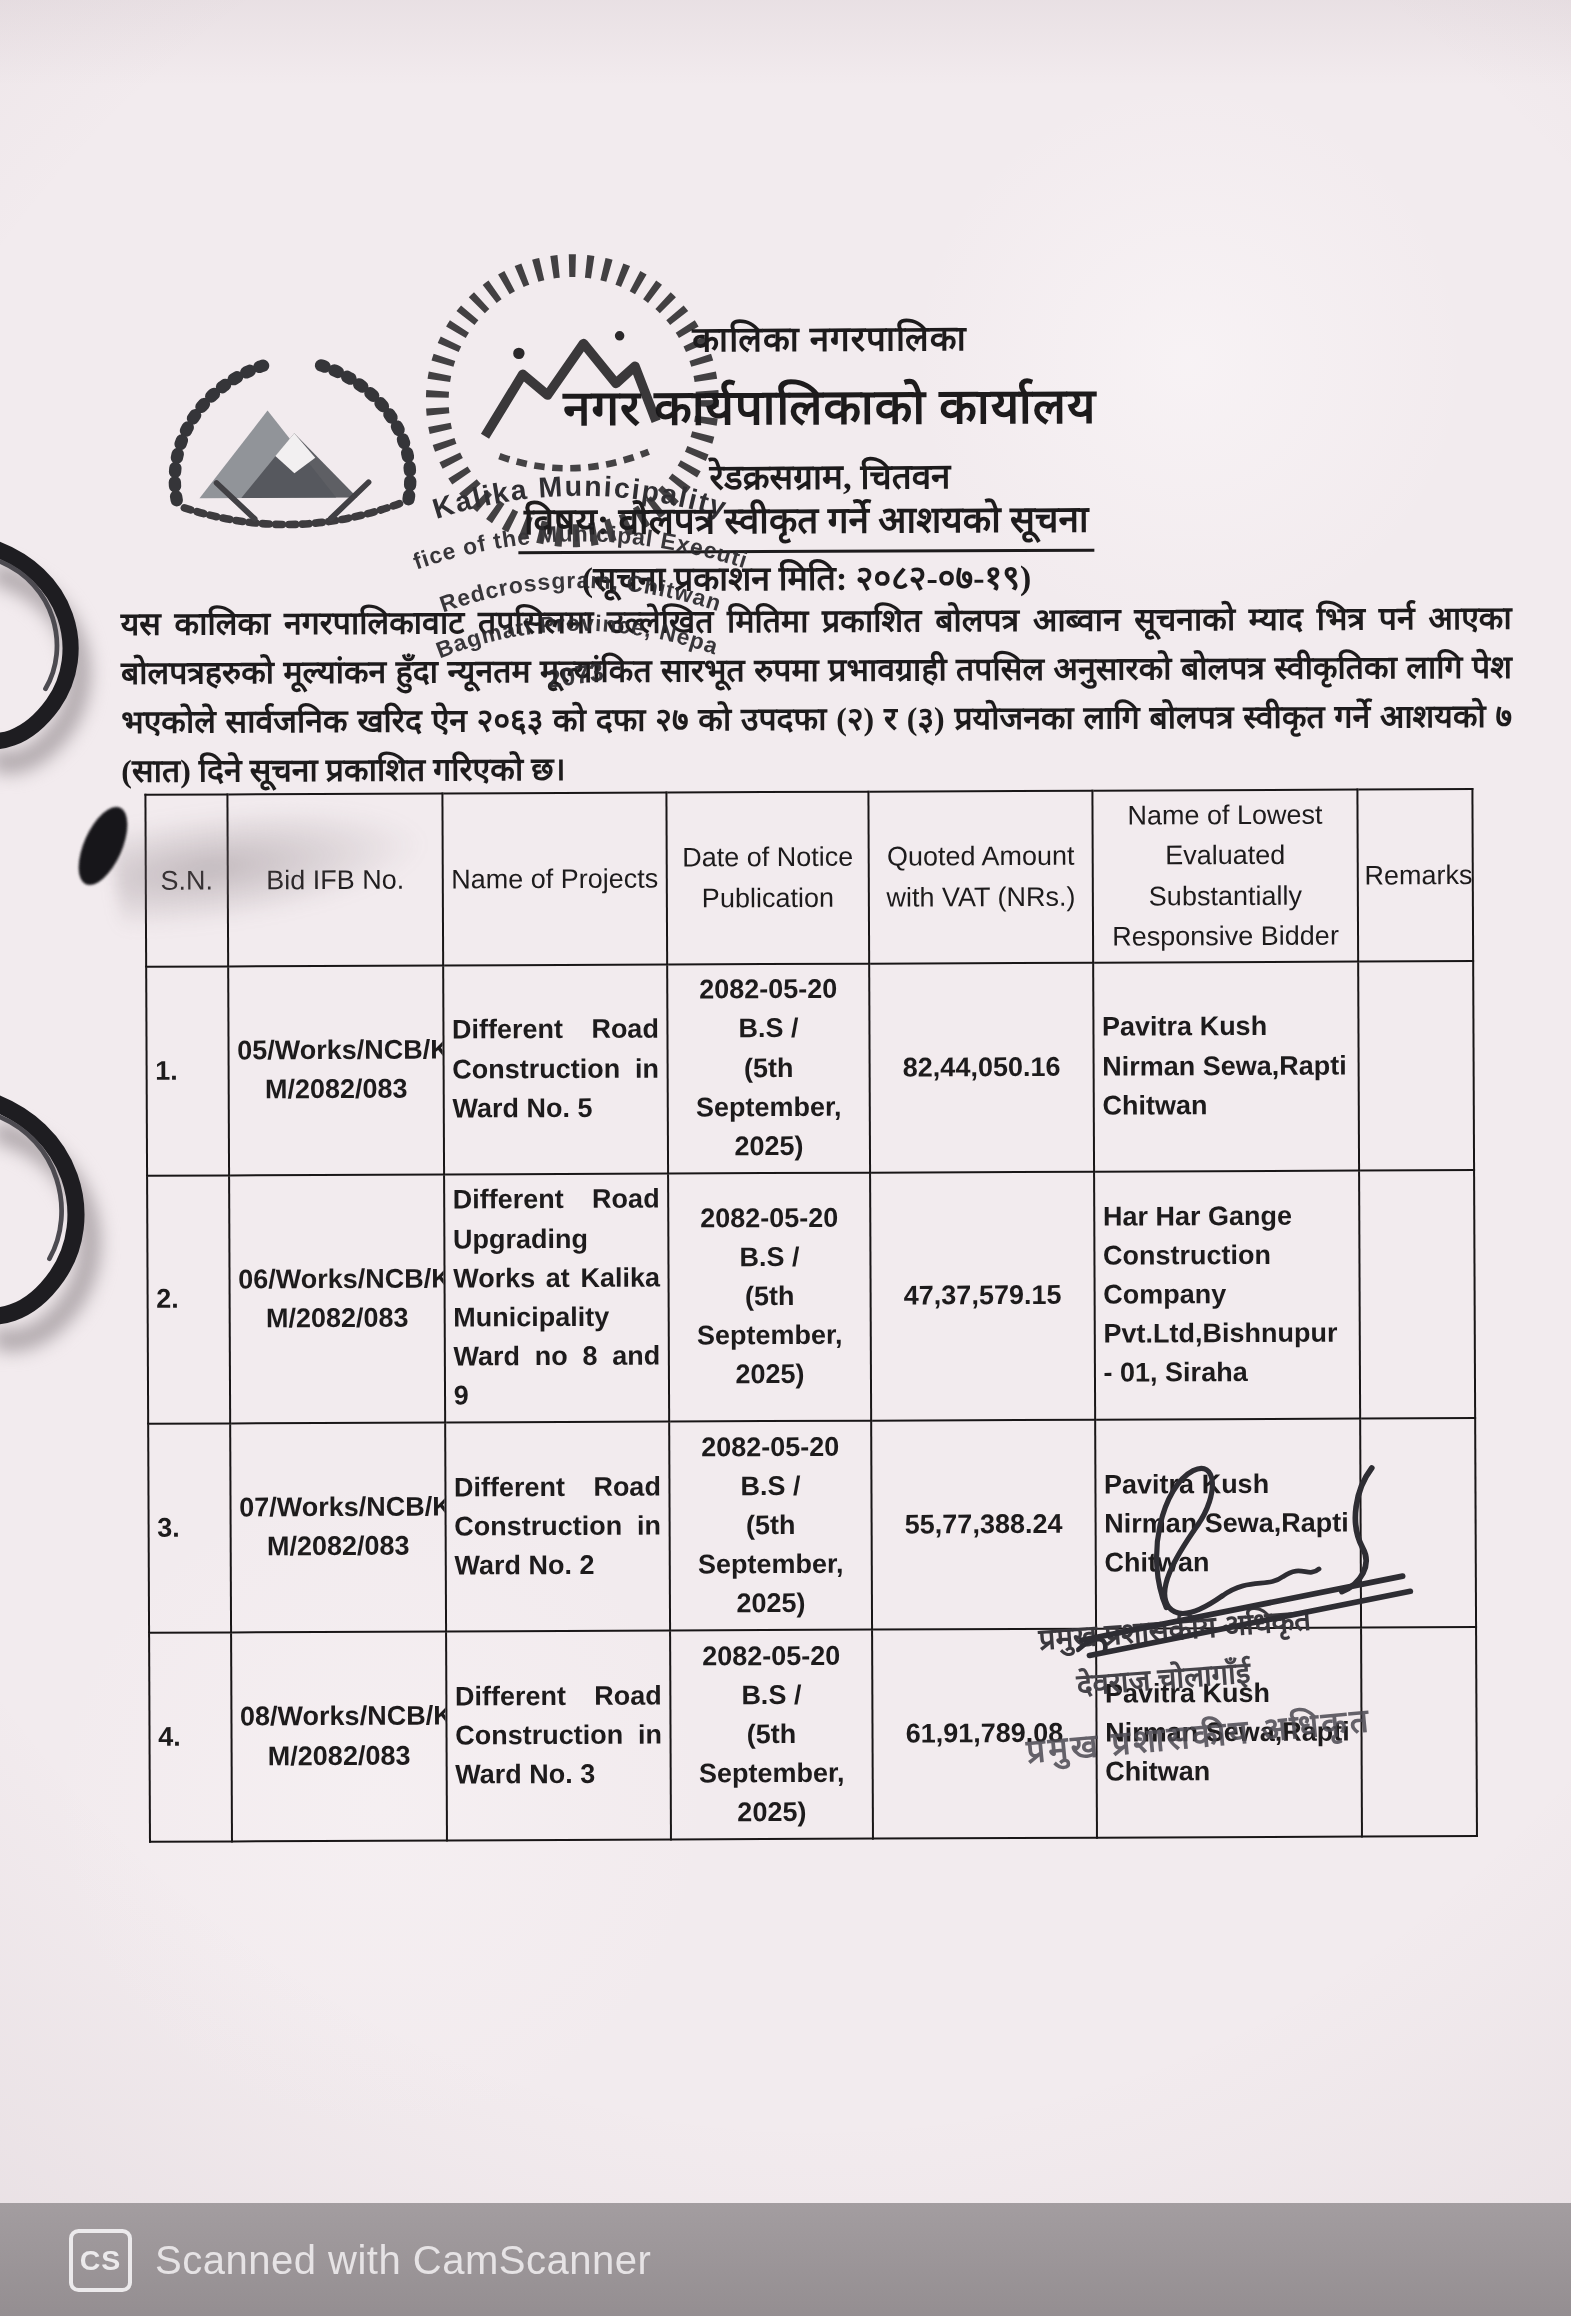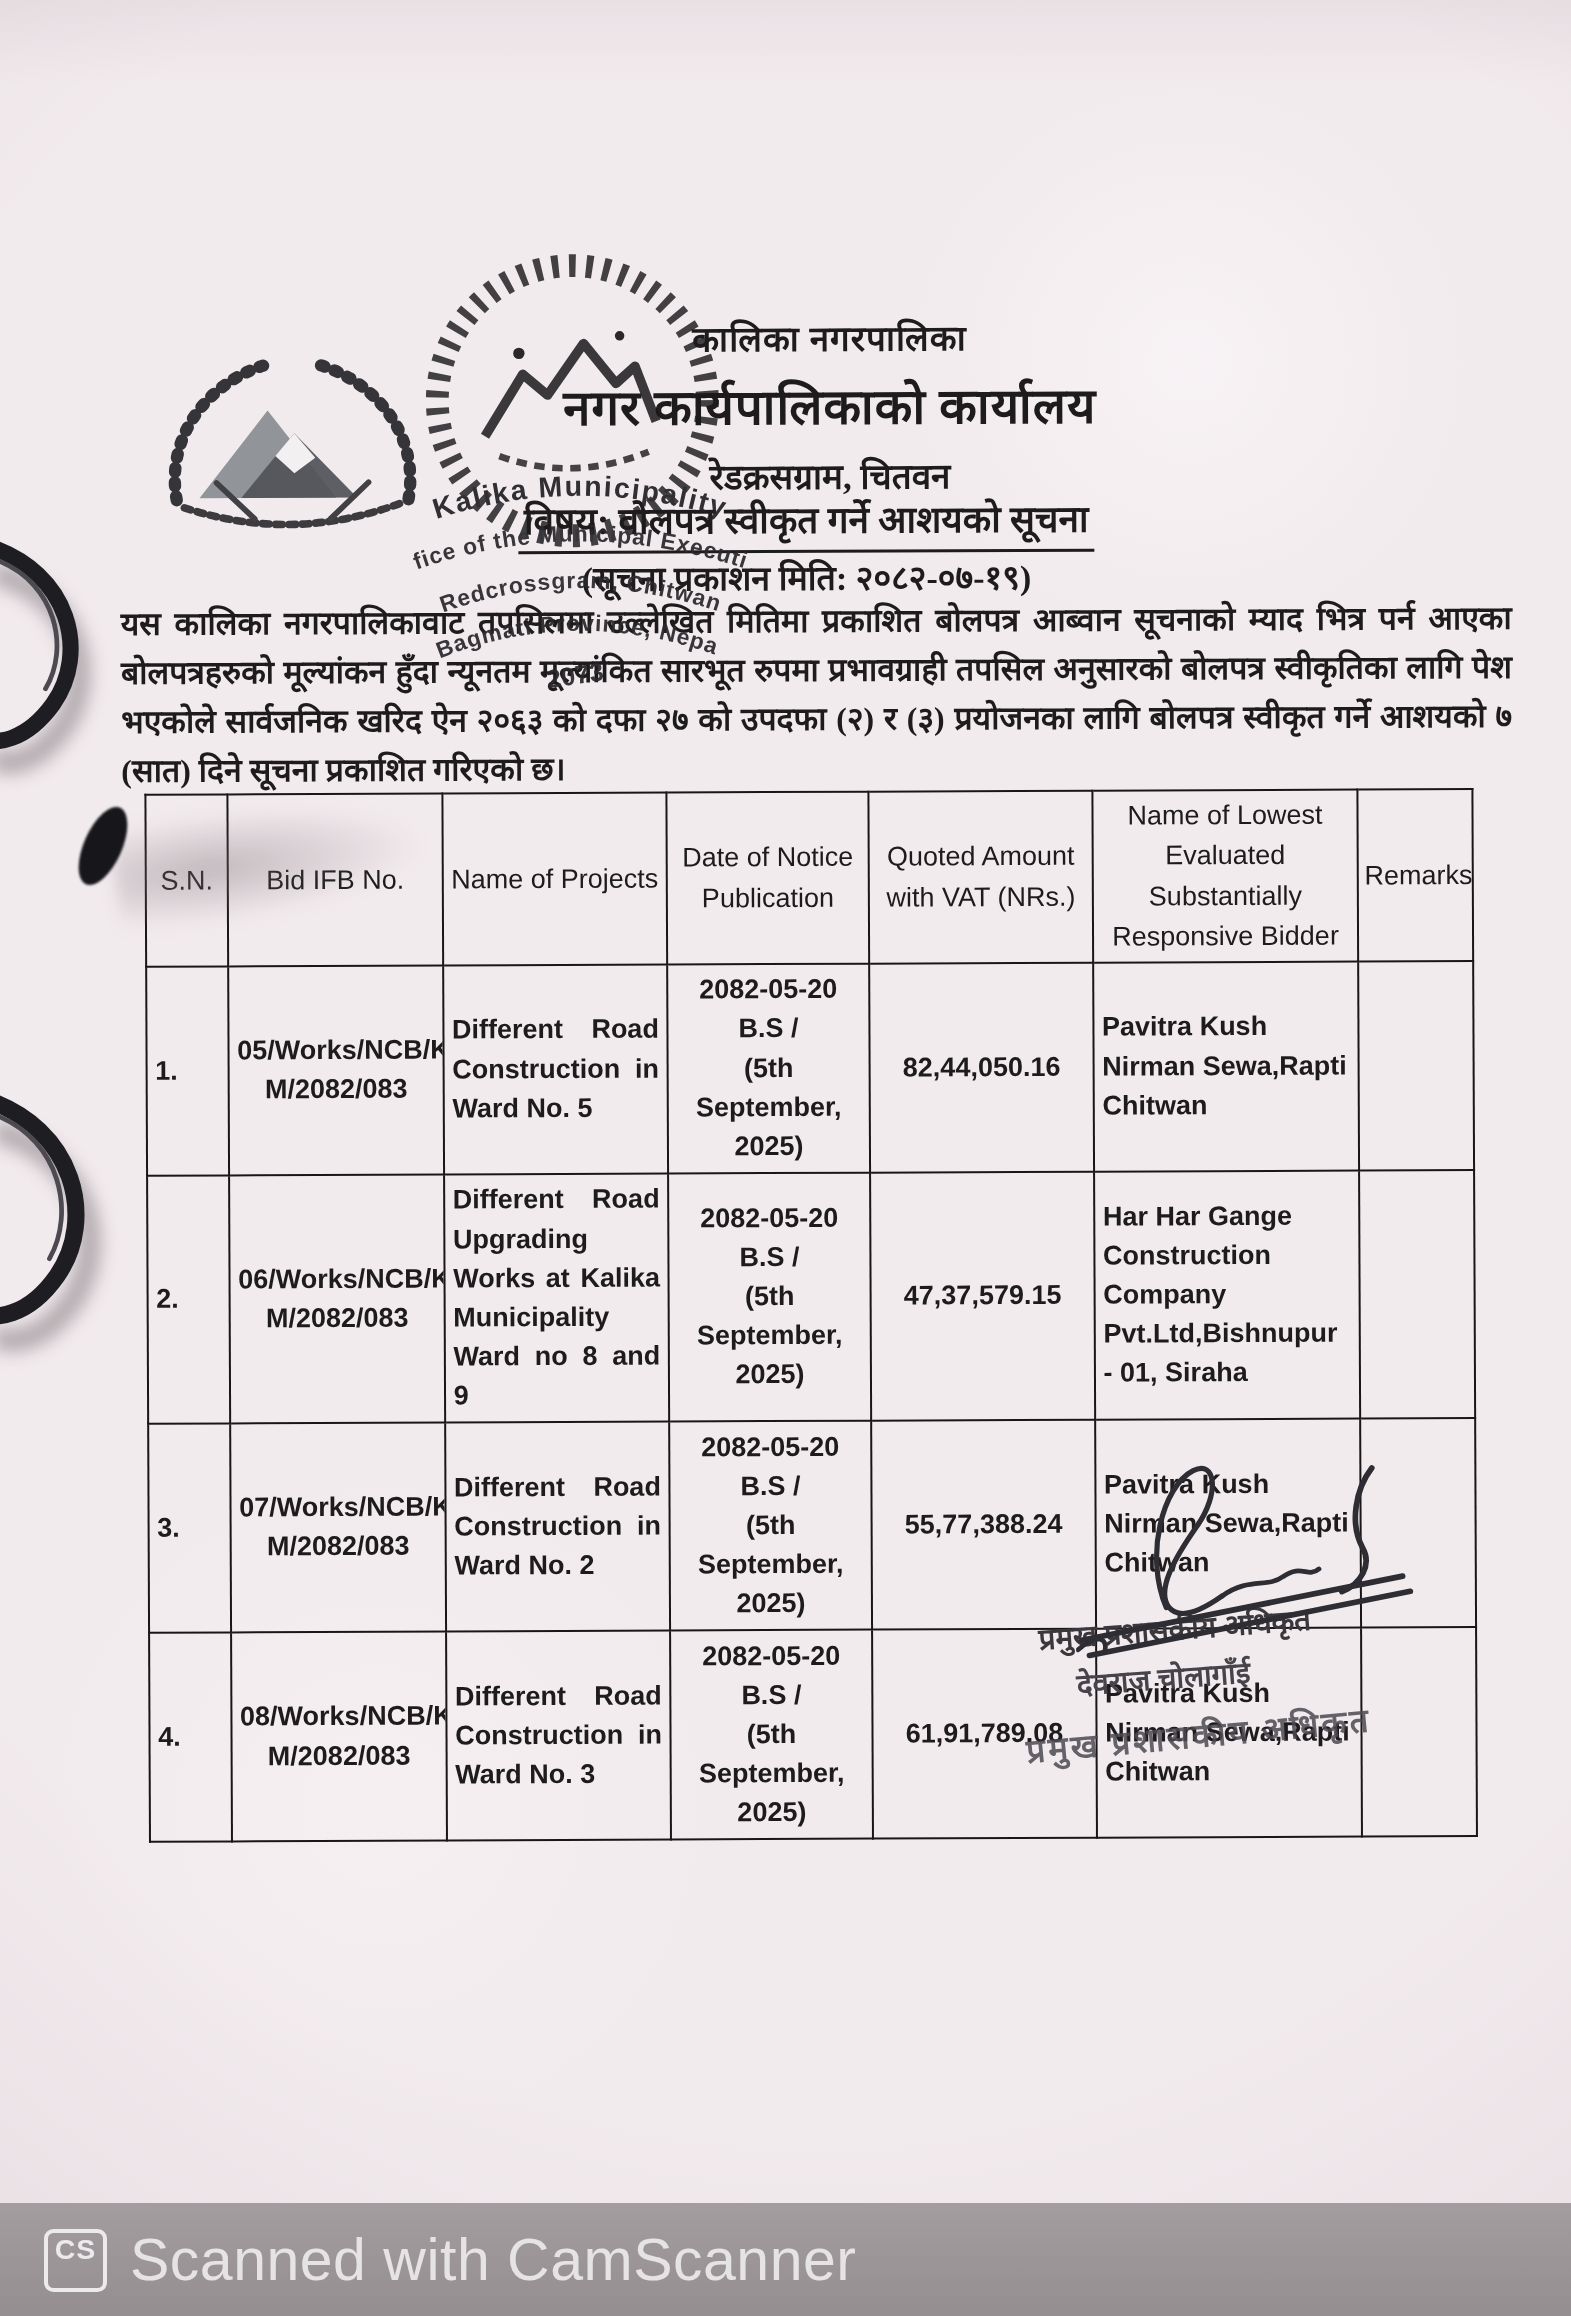--- a/index.html
+++ b/index.html
@@ -63,24 +63,24 @@
   .hook-shadow{position:absolute;z-index:39;filter:blur(8.6px);}
   .blob{position:absolute;left:84px;top:804px;width:38px;height:84px;background:#17161a;border-radius:50%;
     transform:rotate(24deg);z-index:41;filter:blur(1px);}
   .blob-shadow{position:absolute;left:114px;top:804px;width:314px;height:114px;z-index:2;
     background:radial-gradient(ellipse at 30% 50%, rgba(118,106,112,.38), rgba(118,106,112,0) 70%);
     filter:blur(7.6px);transform:rotate(-7deg);}
 
   
   .footer-bar{position:absolute;left:0;bottom:0;width:1571px;height:114px;z-index:70;
     background:linear-gradient(180deg,#a39da0,#948e91);display:flex;align-items:center;}
-  .cs-logo{width:55px;height:55px;margin-left:44px;border:4.8px solid #eceaec;border-radius:9.5px;
-    display:flex;align-items:flex-start;justify-content:center;flex:0 0 auto;}
+  .cs-logo{width:55px;height:55px;margin-left:69px;border:4.8px solid #eceaec;border-radius:9.5px;
+    display:flex;align-items:center;justify-content:center;flex:0 0 auto;}
   .cs-logo span{font-size:28.5px;font-weight:700;color:#eceaec;letter-spacing:1px;}
-  .cs-text{margin-left:23px;font-size:59px;color:#e6e3e5;letter-spacing:0.5px;}
+  .cs-text{margin-left:23px;font-size:40px;color:#e6e3e5;letter-spacing:0.5px;}
 </style>
 </head>
 <body>
 
 <div class="page">
   <div class="doc">
 
     <svg class="emblem" width="285" height="209" viewBox="0 0 300 220">
       <path d="M28,168 C16,100 62,44 122,26" stroke="#26262a" stroke-width="13" fill="none" stroke-linecap="round" stroke-dasharray="4 11"></path>
       <path d="M272,168 C284,100 238,44 178,26" stroke="#26262a" stroke-width="13" fill="none" stroke-linecap="round" stroke-dasharray="4 11"></path>

